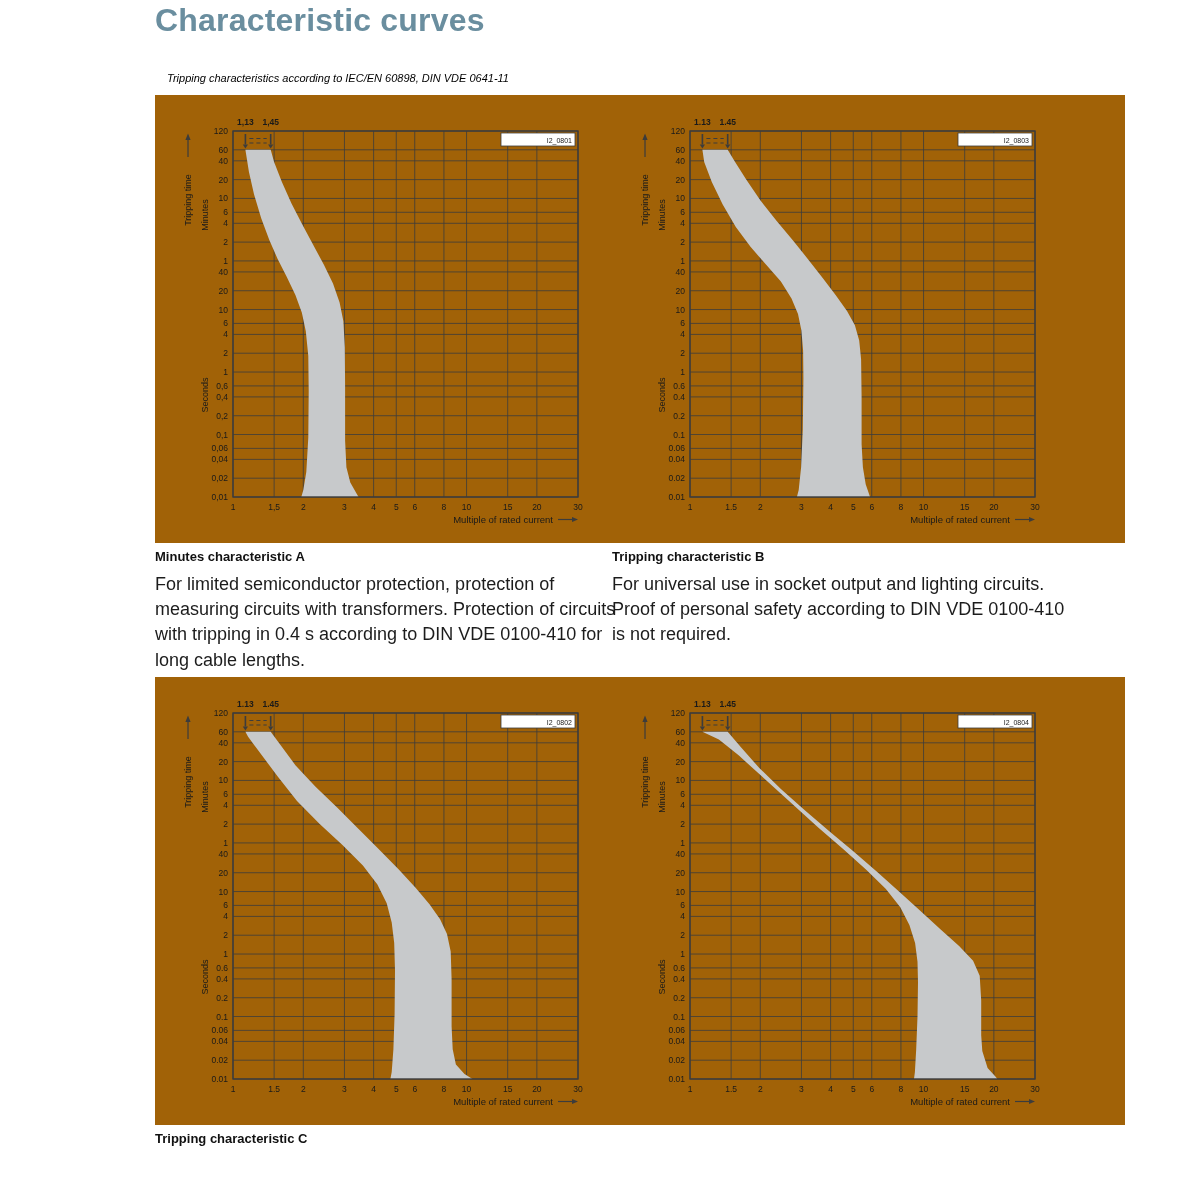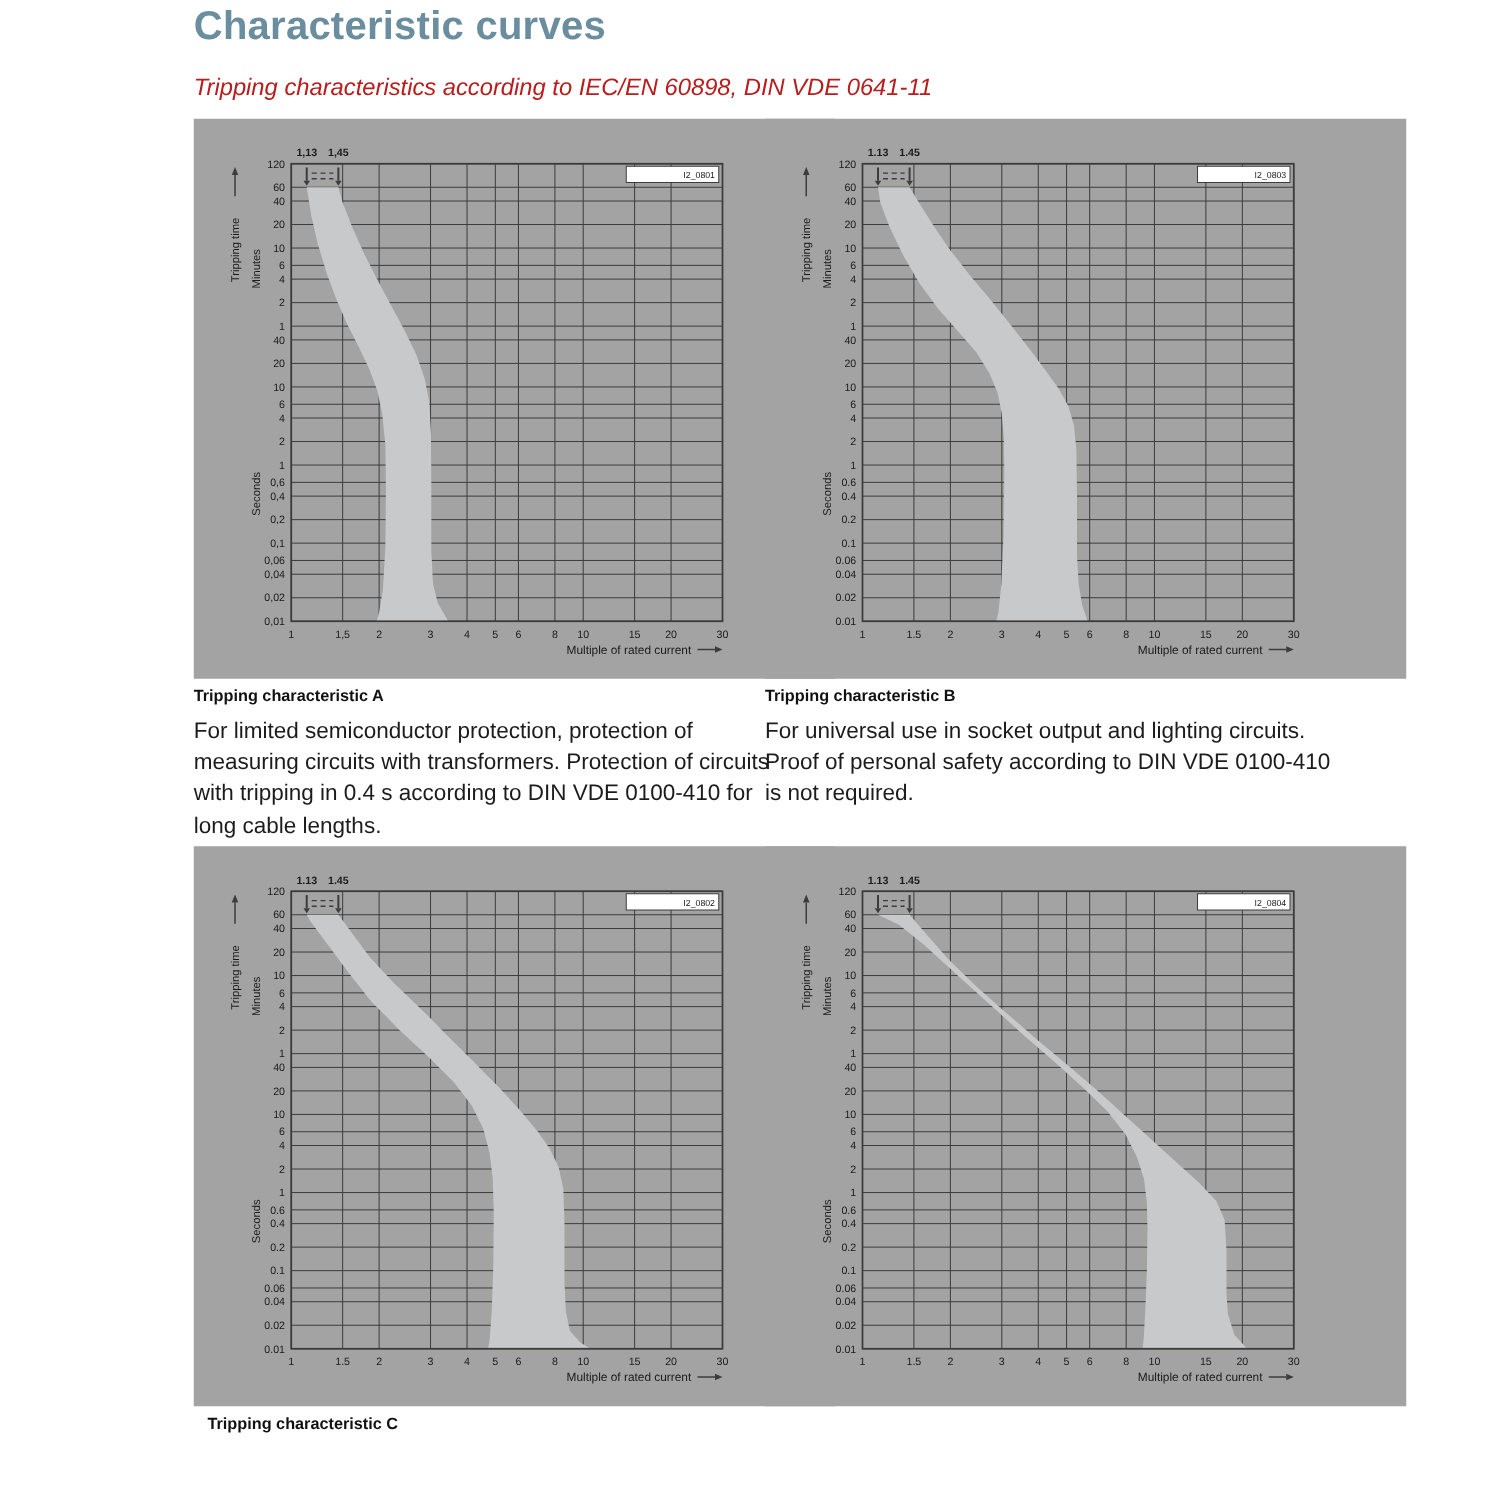--- a/index.html
+++ b/index.html
@@ -5,35 +5,35 @@
   html,body{margin:0;padding:0;background:#ffffff;}
   body{
     width:1200px;height:1200px;position:relative;overflow:hidden;
     font-family:"Liberation Sans",sans-serif;color:#1a1a1a;
   }
   .page-title{
     position:absolute;left:155px;top:2px;margin:0;
     font-size:32px;font-weight:bold;letter-spacing:0.2px;color:#6a8e9f;
   }
   .page-subtitle{
-    position:absolute;left:155px;top:60px;margin:0;
-    font-size:19px;font-style:italic;color:#b91c1c;
+    position:absolute;left:155px;top:60px;margin:12px;
+    font-size:11px;font-style:italic;color:#000000;
   }
   .panel{
-    position:absolute;width:513px;height:448px;background:#a3a3a3;
+    position:absolute;width:513px;height:448px;background:#a16207;
   }
   #panel-a{left:155px;top:95px;}
   #panel-b{left:612px;top:95px;}
   #panel-c{left:155px;top:677px;}
   #panel-d{left:612px;top:677px;}
   .panel svg{display:block;width:443px;height:448px;}
   .caption{position:absolute;width:468px;}
   #caption-a{left:155px;top:549px;}
   #caption-b{left:612px;top:549px;}
-  #caption-c{left:166px;top:1131px;}
+  #caption-c{left:155px;top:1131px;}
   #caption-d{left:612px;top:1131px;}
   .caption h3{margin:0 0 8px 0;font-size:13px;font-weight:bold;color:#111;}
   .caption p{margin:0;font-size:18px;line-height:1.4;color:#1c1c1c;}
 </style>
 </head>
 <body>
 
 <h1 class="page-title">Characteristic curves</h1>
 <p class="page-subtitle">Tripping characteristics according to IEC/EN 60898, DIN VDE 0641-11</p>
 
@@ -432,21 +432,21 @@
       <path d="M30.4,45 L35.6,45 L33,38.5 Z" fill="#3c3c3c"></path>
       <text x="50" y="123" font-size="9" text-anchor="middle" fill="#1a1a1a" font-family="&quot;Liberation Sans&quot;, sans-serif" transform="rotate(-90 50 120)">Minutes</text>
       <text x="50" y="303" font-size="9" text-anchor="middle" fill="#1a1a1a" font-family="&quot;Liberation Sans&quot;, sans-serif" transform="rotate(-90 50 300)">Seconds</text>
       <text x="398" y="428" font-size="9.5" text-anchor="end" fill="#1a1a1a" font-family="&quot;Liberation Sans&quot;, sans-serif">Multiple of rated current</text>
       <line x1="403" y1="424.5" x2="417" y2="424.5" stroke="#3c3c3c" stroke-width="1.2"></line>
       <path d="M417,421.9 L417,427.1 L423,424.5 Z" fill="#3c3c3c"></path>
     </svg>
   </div>
 
 <div class="caption" id="caption-a">
-  <h3>Tripping characteristic A</h3>
+  <h3>Minutes characteristic A</h3>
   <p>For limited semiconductor protection, protection of measuring circuits with transformers. Protection of circuits with tripping in 0.4 s according to DIN VDE 0100-410 for long cable lengths.</p>
 </div>
 <div class="caption" id="caption-b">
   <h3>Tripping characteristic B</h3>
   <p>For universal use in socket output and lighting circuits. Proof of personal safety according to DIN VDE 0100-410 is not required.</p>
 </div>
 <div class="caption" id="caption-c">
   <h3>Tripping characteristic C</h3>
 </div>
 <div class="caption" id="caption-d">

